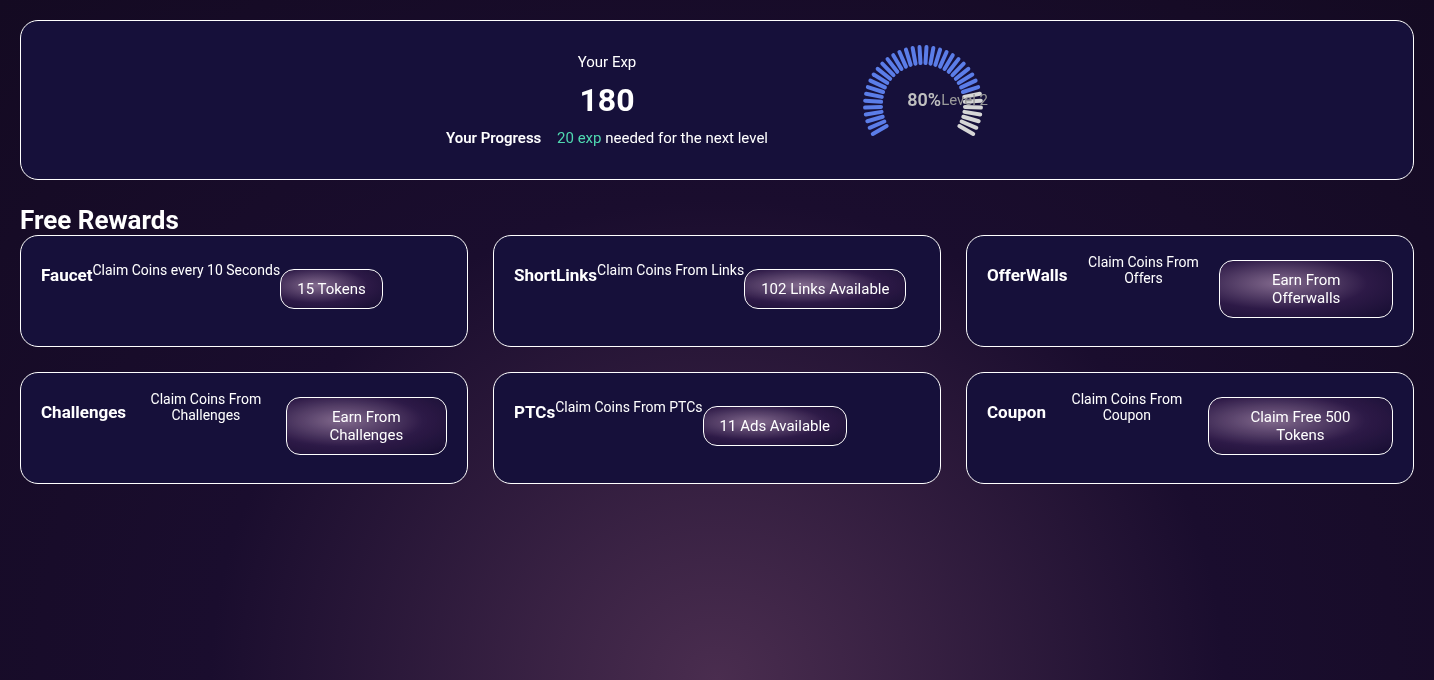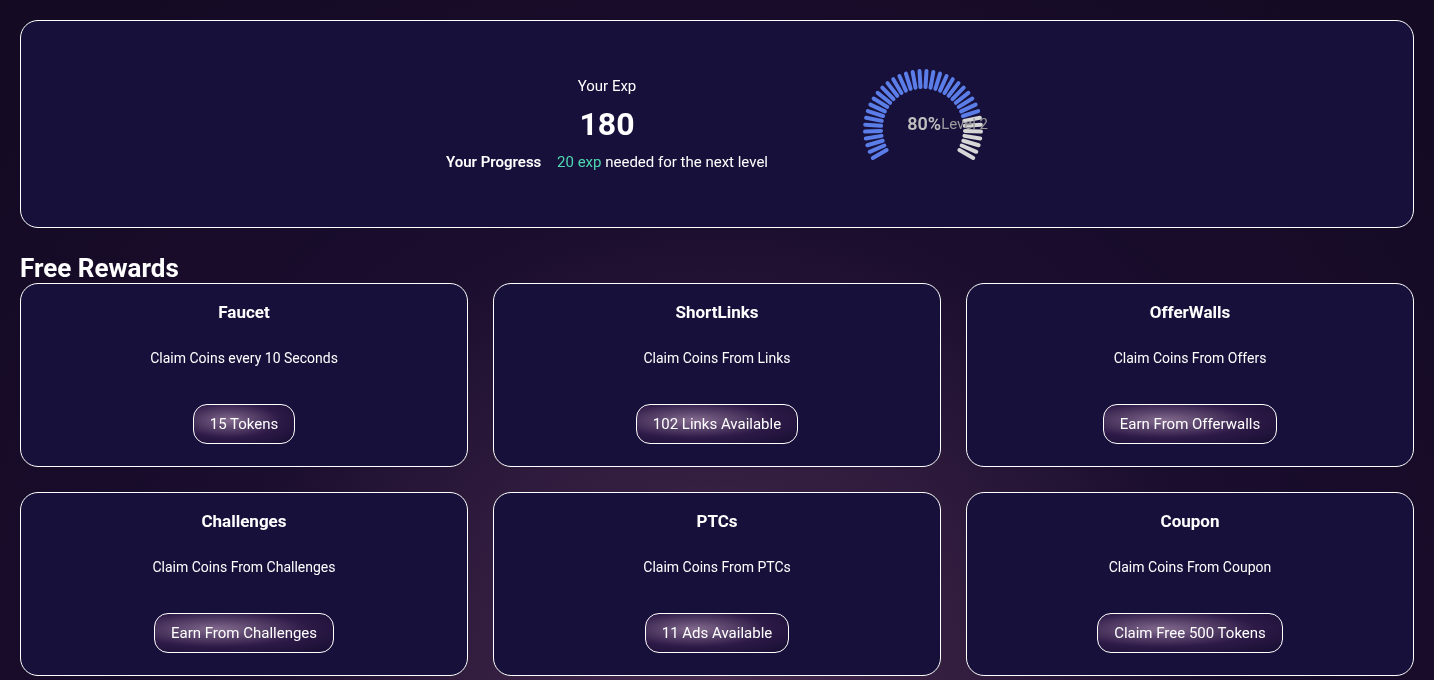--- a/index.html
+++ b/index.html
@@ -14,21 +14,21 @@
       min-height: 680px;
       width: 1434px;
       color: #ffffff;
       padding: 20px;
     }
     
     .progress-card {
       background: #16103a;
       border: 1.5px solid #ffffff;
       border-radius: 18px;
-      padding: 38px 40px;
+      padding: 14px 40px;
       margin-bottom: 25px;
       display: flex;
       align-items: center;
       justify-content: center;
       gap: 80px;
     }
     
     .exp-label {
       font-size: 15px;
       margin-bottom: 10px;
@@ -91,21 +91,21 @@
       gap: 25px;
     }
     
     .reward-card {
       background: #16103a;
       border: 1.5px solid #ffffff;
       border-radius: 18px;
       padding: 18px 20px 22px;
       text-align: center;
       display: flex;
-      flex-direction: column;
+      flex-direction: row;
       align-items: center;
     }
     
     .card-title {
       font-size: 17px;
       font-weight: 700;
       margin-bottom: 28px;
     }
     
     .card-desc {

